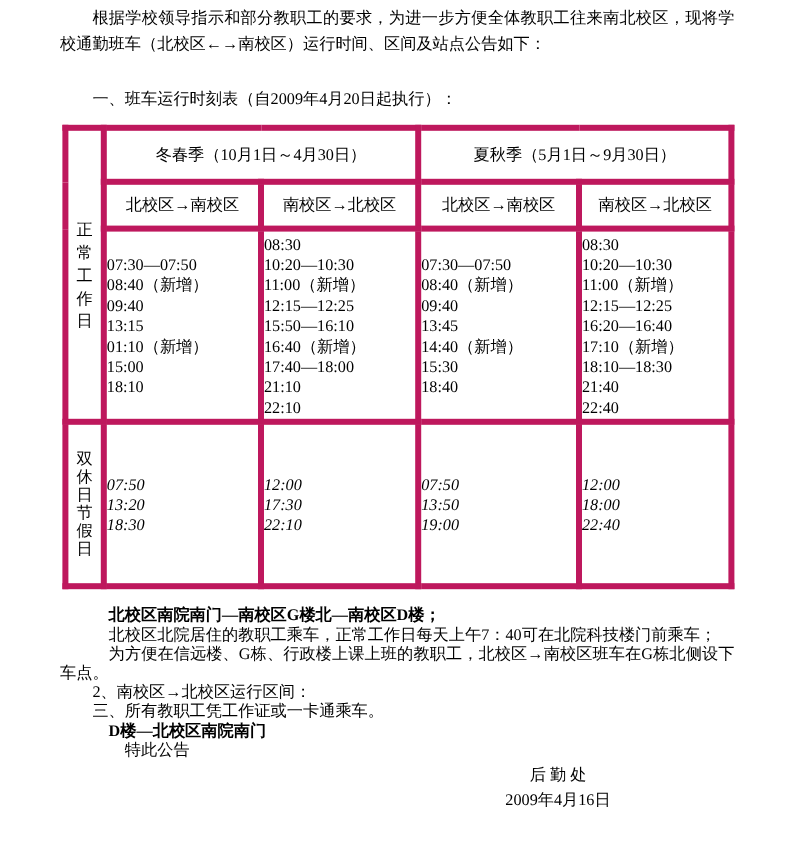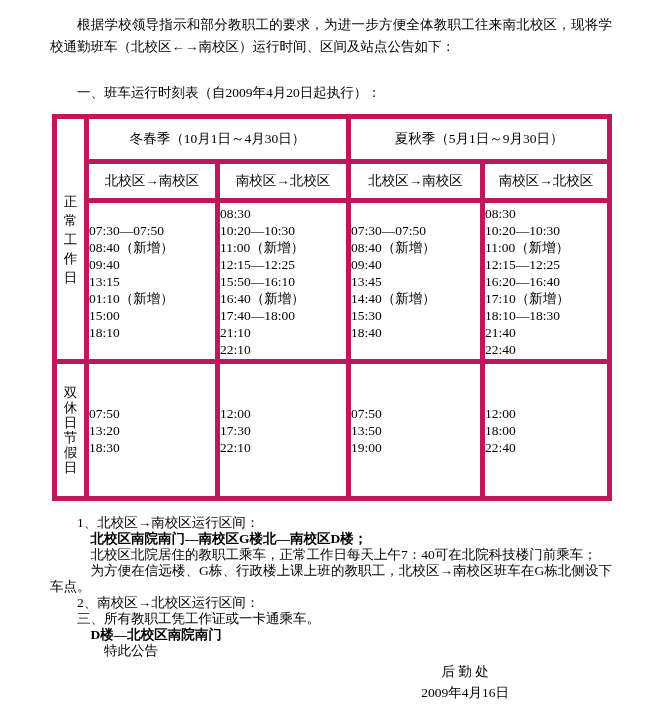--- a/index.html
+++ b/index.html
@@ -3,21 +3,21 @@
 <meta charset="utf-8">
 <style>
   html,body{margin:0;padding:0;background:#fff;}
   body{
     width:660px;height:712px;overflow:hidden;
     color:#000;
     font-family:"Liberation Serif","DejaVu Serif",serif;
     font-size:13.5px;
     position:relative;
   }
-  .page{box-sizing:border-box;width:660px;height:712px;padding:14px 48px 0 50px;}
+  .page{box-sizing:border-box;width:660px;height:712px;padding:4px 48px 0 50px;}
 
   
   .intro{margin:0;line-height:22px;text-indent:2em;text-align:justify;}
   .h1{margin:26px 0 0 0;line-height:18px;text-indent:2em;font-weight:normal;font-size:13.5px;}
 
   
   table.schedule{
     border-collapse:collapse;table-layout:fixed;
     width:557px;margin:12px 0 0 2px;
     border:2px solid #000;
@@ -25,21 +25,21 @@
   table.schedule col.c0{width:32px;}
   table.schedule col.c1{width:131px;}
   table.schedule col.c2{width:131px;}
   table.schedule col.c3{width:134px;}
   table.schedule col.c4{width:127px;}
   table.schedule th,table.schedule td{border:5px solid #be185d;padding:0;font-weight:normal;}
   tr.season-row th{height:40px;text-align:center;vertical-align:middle;}
   tr.dir-row th{height:34px;text-align:center;vertical-align:middle;}
   td.times{vertical-align:middle;padding:4px 2px 4px 7px;}
   td.times.r1{height:156px;}
-  td.times.r2{height:132px;}
+  td.times.r2{height:132px;font-style:italic;}
   .time-line{line-height:17px;white-space:nowrap;}
   td.vlabel{text-align:center;vertical-align:middle;}
   td.vlabel .vchar{line-height:19px;}
   td.vlabel.tight .vchar{line-height:15px;}
 
   
   .sec2{margin-top:14px;}
   .sec{margin:0;line-height:16px;text-align:justify;}
   .sec.s{text-indent:2em;}
   .sec.d{text-indent:3em;}
@@ -154,21 +154,20 @@
         <td class="times r2">
             <div class="time-line">12:00</div>
             <div class="time-line">18:00</div>
             <div class="time-line">22:40</div>
           </td>
       </tr>
     </tbody>
   </table>
 
   <div class="sec2">
-    <p class="sec s">1、北校区→南校区运行区间：</p>
     <p class="sec d b">北校区南院南门—南校区G楼北—南校区D楼；</p>
     <p class="sec d">北校区北院居住的教职工乘车，正常工作日每天上午7：40可在北院科技楼门前乘车；</p>
     <p class="sec d">为方便在信远楼、G栋、行政楼上课上班的教职工，北校区→南校区班车在G栋北侧设下车点。</p>
     <p class="sec s">2、南校区→北校区运行区间：</p>
     <p class="sec s">三、所有教职工凭工作证或一卡通乘车。</p>
     <p class="sec d b">D楼—北校区南院南门</p>
     <p class="sec close">特此公告</p>
   </div>
 
   <div class="sign">

